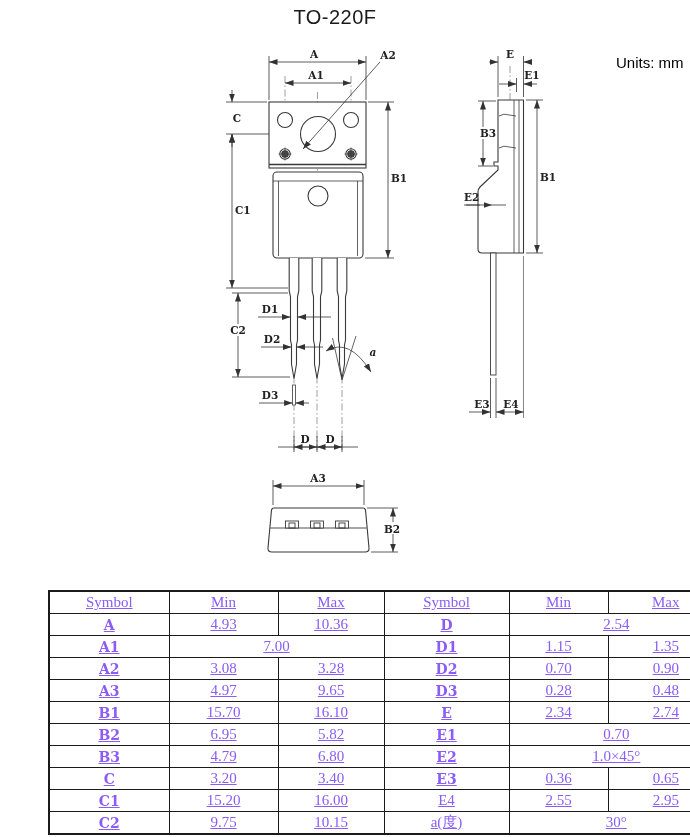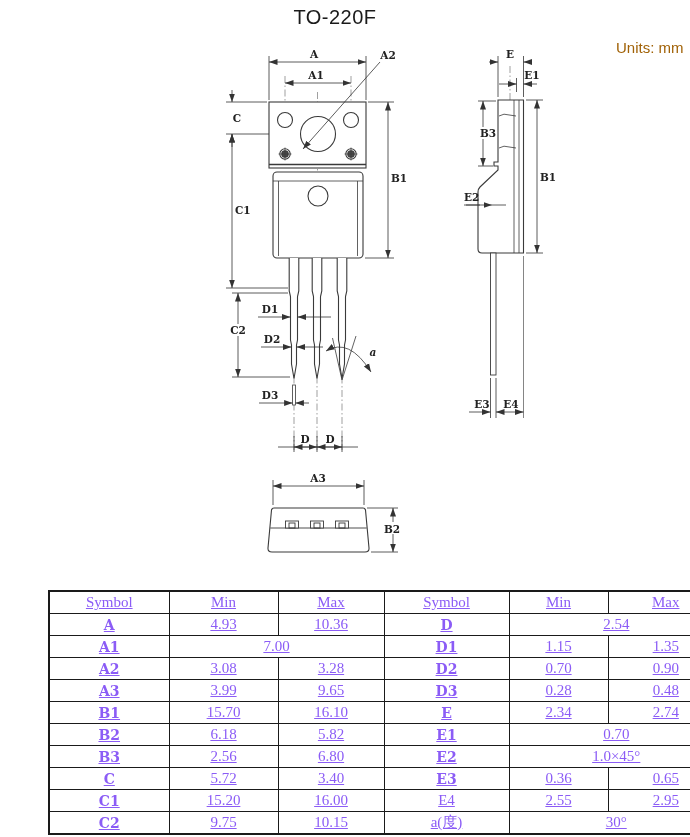--- a/index.html
+++ b/index.html
@@ -1,20 +1,20 @@
 <!DOCTYPE html>
 <html><head>
 <meta charset="utf-8">
 <style>
   html,body{margin:0;padding:0;background:#fff;}
   #page{position:relative;width:690px;height:837px;background:#ffffff;overflow:hidden;
         font-family:"Liberation Sans",sans-serif;color:#111;margin-left:40px;}
   #title{position:absolute;left:0;top:6px;width:590px;text-align:center;
          font-size:20px;letter-spacing:.5px;color:#1a1a1a;}
-  #units{position:absolute;left:576px;top:39px;font-size:15px;color:#a16207;}
+  #units{position:absolute;left:576px;top:54px;font-size:15px;color:#000000;}
   #drawing{position:absolute;left:0;top:0;}
   svg text{font-family:"DejaVu Serif","Liberation Serif",serif;font-size:10.5px;font-weight:bold;fill:#222;}
   svg text.it{font-style:italic;}
   
   #dimtable{position:absolute;left:8px;top:590px;border-collapse:collapse;table-layout:fixed;
             width:675px;font-family:"Liberation Serif",serif;font-size:15px;color:#8b5cf6;text-decoration:underline;}
   #dimtable td,#dimtable th{border:1px solid #1a1a1a;height:21px;padding:0;text-align:center;
             font-weight:normal;overflow:hidden;white-space:nowrap;}
   #dimtable{border:2px solid #1a1a1a;}
   #dimtable td.sym{font-weight:bold;font-size:14px;font-family:"DejaVu Serif",serif;}
@@ -258,51 +258,51 @@
         <tr>
           <td class="sym">A2</td>
           <td>3.08</td>
           <td>3.28</td>
           <td class="sym">D2</td>
           <td>0.70</td>
           <td>0.90</td>
         </tr>
         <tr>
           <td class="sym">A3</td>
-          <td>3.99</td>
+          <td>4.97</td>
           <td>9.65</td>
           <td class="sym">D3</td>
           <td>0.28</td>
           <td>0.48</td>
         </tr>
         <tr>
           <td class="sym">B1</td>
           <td>15.70</td>
           <td>16.10</td>
           <td class="sym">E</td>
           <td>2.34</td>
           <td>2.74</td>
         </tr>
         <tr>
           <td class="sym">B2</td>
-          <td>6.18</td>
+          <td>6.95</td>
           <td>5.82</td>
           <td class="sym">E1</td>
           <td colspan="2">0.70</td>
         </tr>
         <tr>
           <td class="sym">B3</td>
-          <td>2.56</td>
+          <td>4.79</td>
           <td>6.80</td>
           <td class="sym">E2</td>
           <td colspan="2">1.0×45°</td>
         </tr>
         <tr>
           <td class="sym">C</td>
-          <td>5.72</td>
+          <td>3.20</td>
           <td>3.40</td>
           <td class="sym">E3</td>
           <td>0.36</td>
           <td>0.65</td>
         </tr>
         <tr>
           <td class="sym">C1</td>
           <td>15.20</td>
           <td>16.00</td>
           <td>E4</td>

